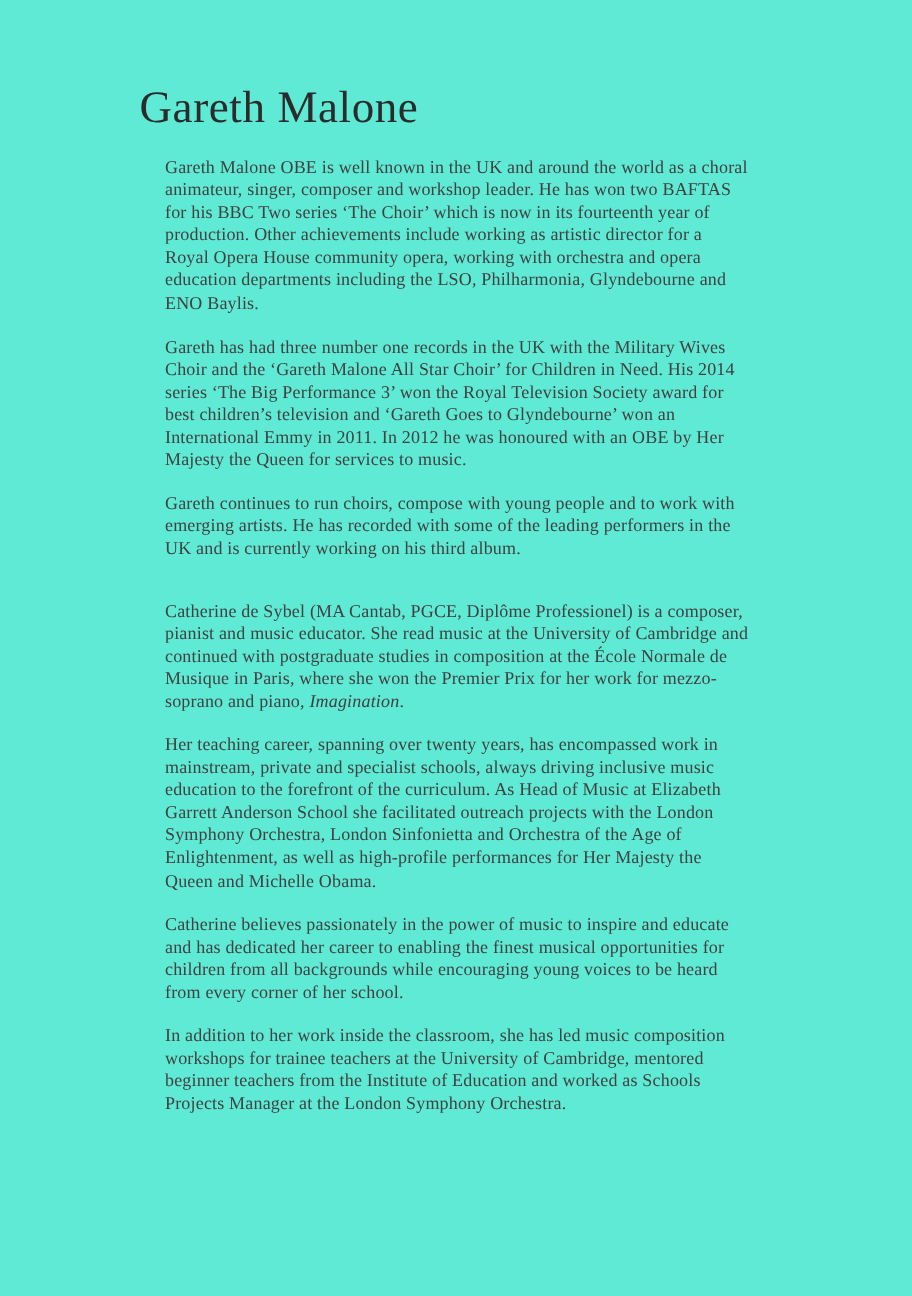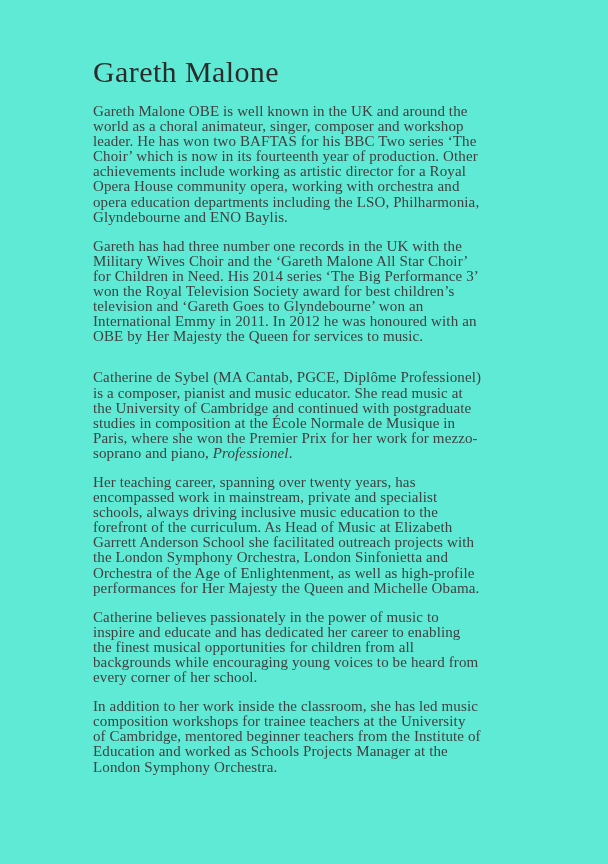--- a/index.html
+++ b/index.html
@@ -26,41 +26,42 @@
   h1.section-heading {
     font-size: 30px;
     font-weight: 400;
     line-height: 34px;
     letter-spacing: 0.4px;
     color: #2b2b2b;
     margin: 0 0 15px 0;
   }
   p.bio-paragraph {
     width: 389px;
-    font-size: 15px;
+    font-size: 12px;
     line-height: 15.1px;
     letter-spacing: 0.12px;
     color: #414042;
-    margin: 0 0 14px 0;
+    margin: 0 0 14px 17px;
   }
   p.bio-paragraph em {
     font-style: italic;
   }
 </style>
 </head>
 <body>
 
 <div class="page">
 
   <section class="bio-section first">
     <h1 class="section-heading">Gareth Malone</h1>
     <p class="bio-paragraph">Gareth Malone OBE is well known in the UK and around the world as a choral animateur, singer, composer and workshop leader. He has won two BAFTAS for his BBC Two series ‘The Choir’ which is now in its fourteenth year of production. Other achievements include working as artistic director for a Royal Opera House community opera, working with orchestra and opera education departments including the LSO, Philharmonia, Glyndebourne and ENO Baylis.</p>
     <p class="bio-paragraph">Gareth has had three number one records in the UK with the Military Wives Choir and the ‘Gareth Malone All Star Choir’ for Children in Need. His 2014 series ‘The Big Performance 3’ won the Royal Television Society award for best children’s television and ‘Gareth Goes to Glyndebourne’ won an International Emmy in 2011. In 2012 he was honoured with an OBE by Her Majesty the Queen for services to music.</p>
+    <p class="bio-paragraph">Gareth continues to run choirs, compose with young people and to work with emerging artists. He has recorded with some of the leading performers in the UK and is currently working on his third album.</p>
   </section>
 
   <section class="bio-section second">
-    <p class="bio-paragraph"><span>Catherine de Sybel (MA Cantab, PGCE, Diplôme Professionel) is a composer, pianist and music educator. She read music at the University of Cambridge and continued with postgraduate studies in composition at the École Normale de Musique in Paris, where she won the Premier Prix for her work for mezzo-soprano and piano, </span><em>Professionel</em><span>.</span></p>
+    <p class="bio-paragraph"><span>Catherine de Sybel (MA Cantab, PGCE, Diplôme Professionel) is a composer, pianist and music educator. She read music at the University of Cambridge and continued with postgraduate studies in composition at the École Normale de Musique in Paris, where she won the Premier Prix for her work for mezzo-soprano and piano, </span><em>Imagination</em><span>.</span></p>
     <p class="bio-paragraph">Her teaching career, spanning over twenty years, has encompassed work in mainstream, private and specialist schools, always driving inclusive music education to the forefront of the curriculum. As Head of Music at Elizabeth Garrett Anderson School she facilitated outreach projects with the London Symphony Orchestra, London Sinfonietta and Orchestra of the Age of Enlightenment, as well as high-profile performances for Her Majesty the Queen and Michelle Obama.</p>
     <p class="bio-paragraph">Catherine believes passionately in the power of music to inspire and educate and has dedicated her career to enabling the finest musical opportunities for children from all backgrounds while encouraging young voices to be heard from every corner of her school.</p>
     <p class="bio-paragraph">In addition to her work inside the classroom, she has led music composition workshops for trainee teachers at the University of Cambridge, mentored beginner teachers from the Institute of Education and worked as Schools Projects Manager at the London Symphony Orchestra.</p>
   </section>
 
 </div>
 
 </body></html>

